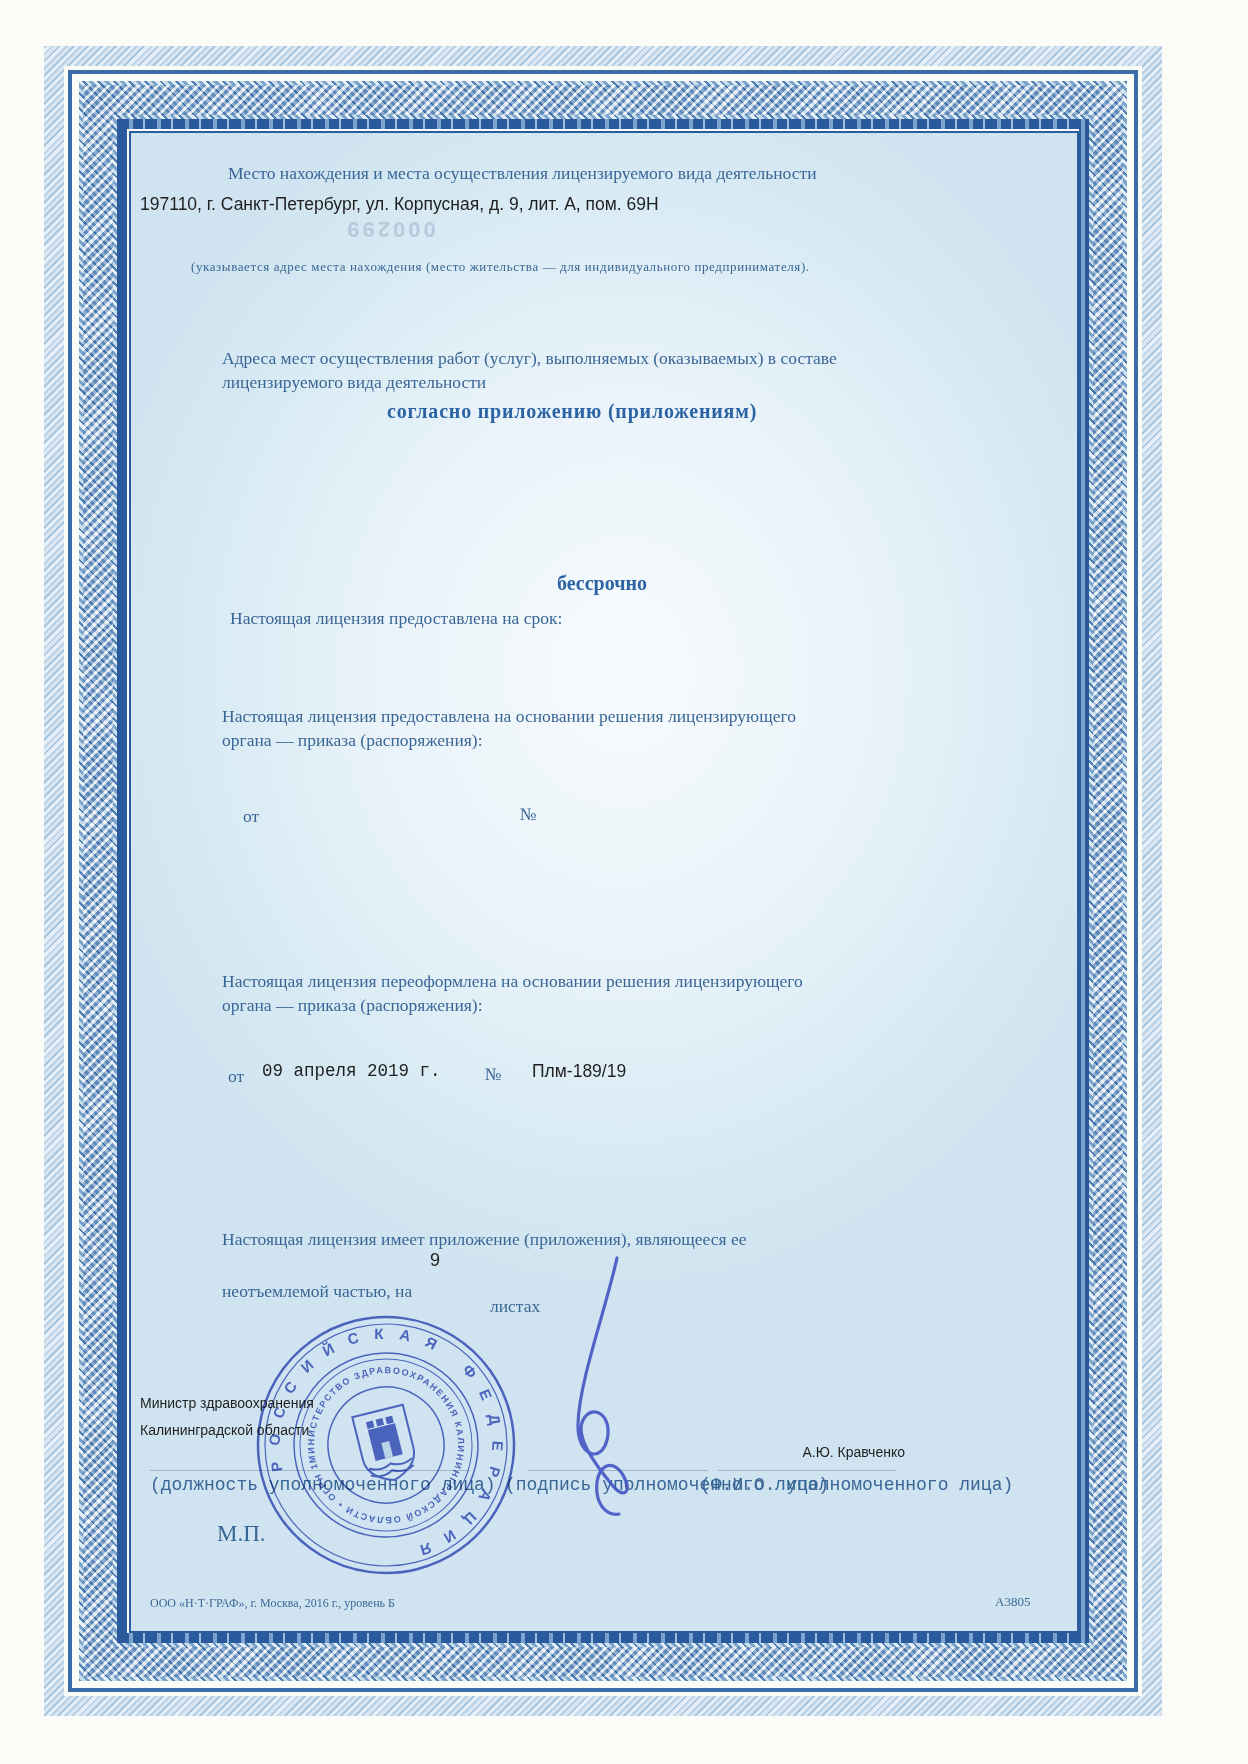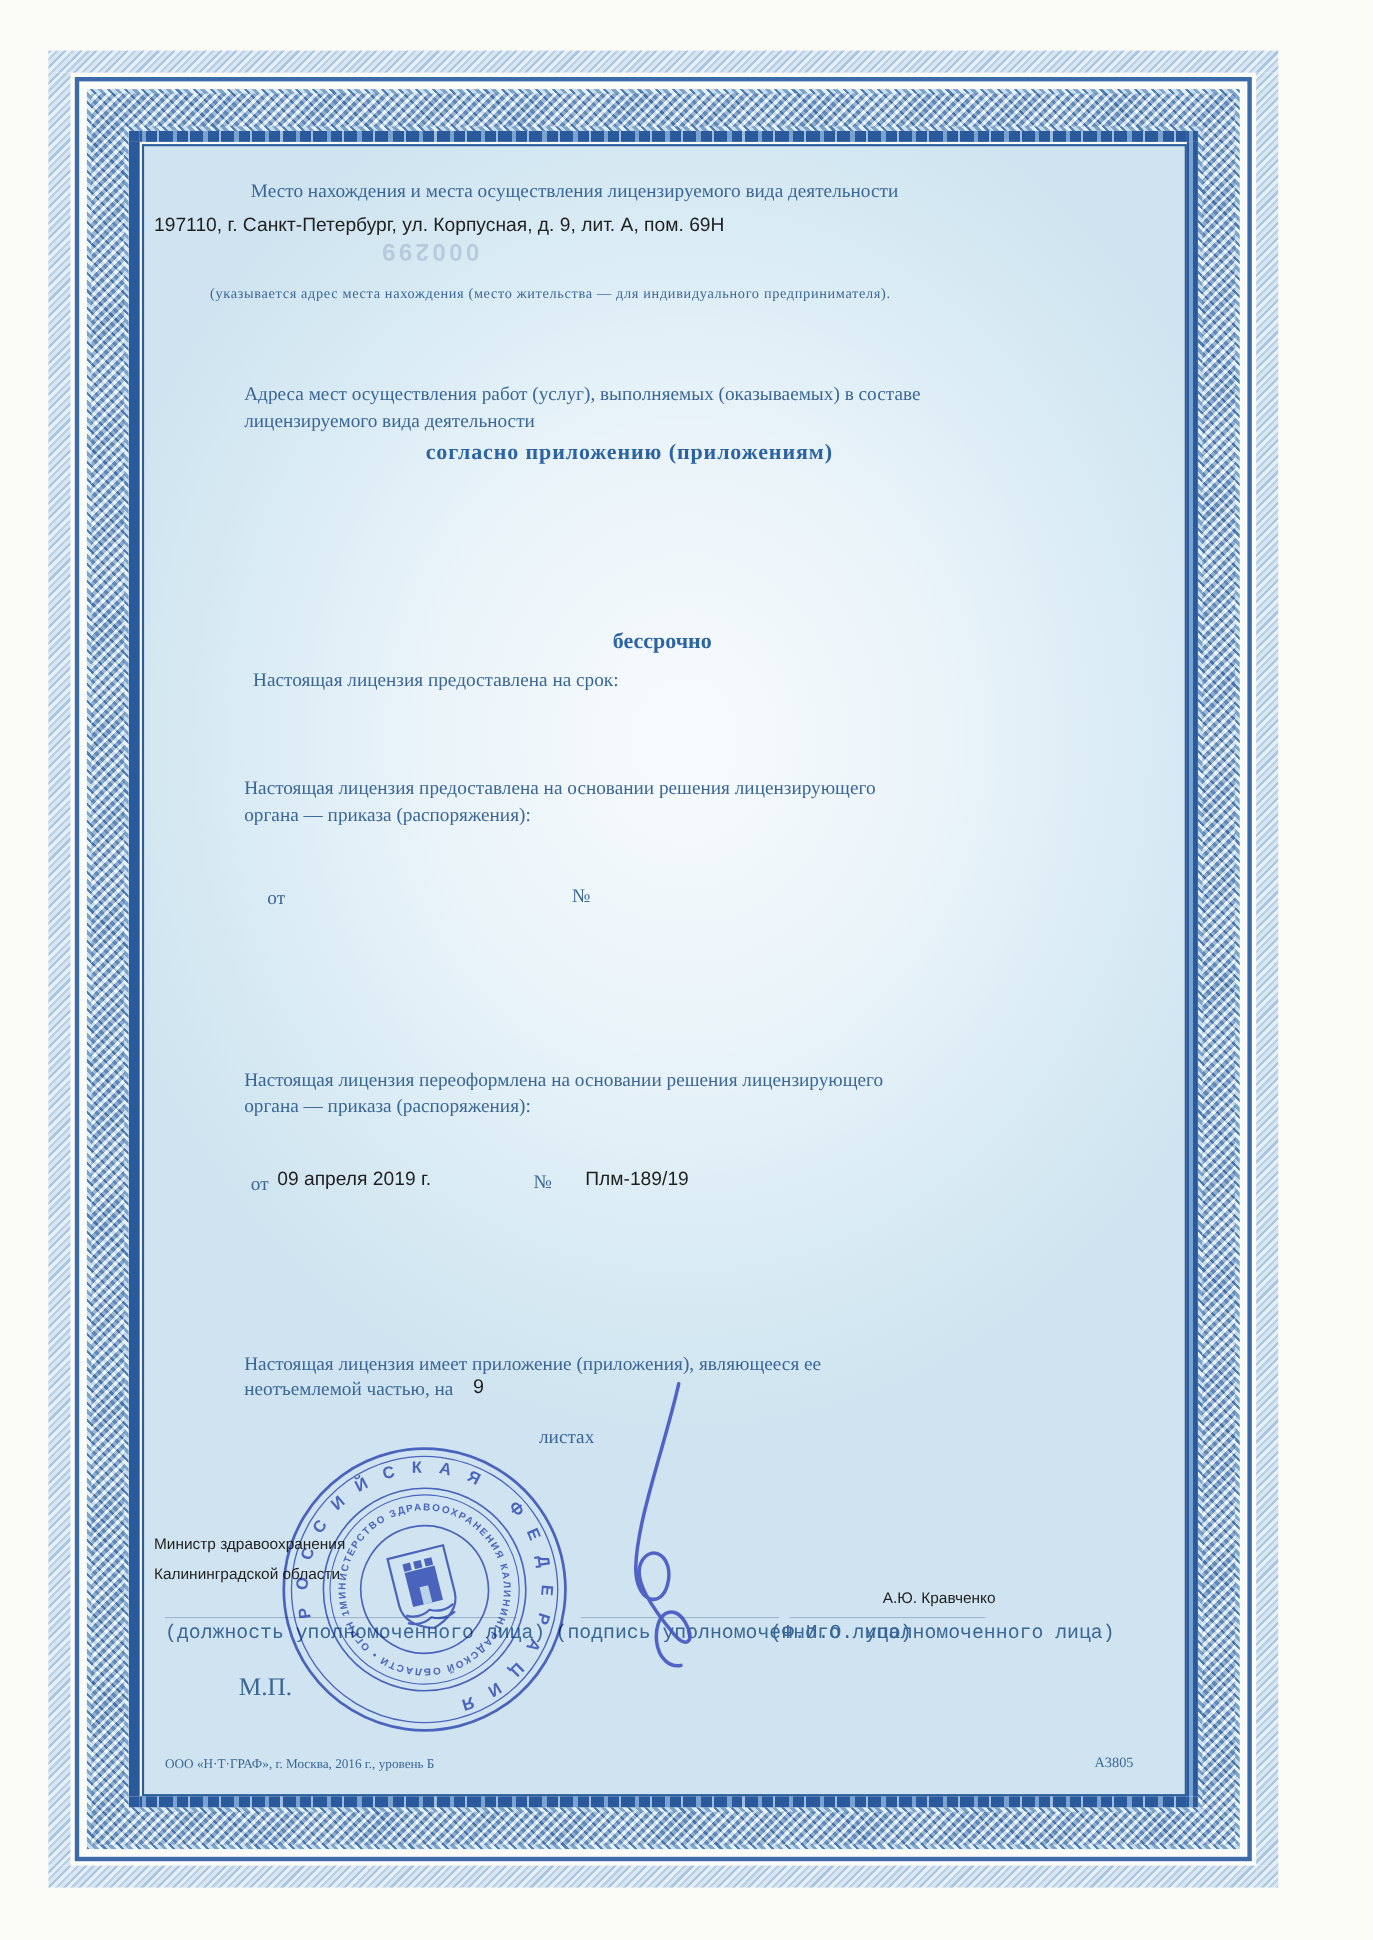--- a/index.html
+++ b/index.html
@@ -86,26 +86,26 @@
 <div class="t serif fs19 blueb" style="left:557px;top:571px;">бессрочно</div>
 
 <div class="t serif fs17" style="left:222px;top:706px;">Настоящая лицензия предоставлена на основании решения лицензирующего</div>
 <div class="t serif fs17" style="left:222px;top:730px;">органа — приказа (распоряжения):</div>
 <div class="t serif fs17" style="left:243px;top:806px;">от</div>
 <div class="t serif fs17" style="left:520px;top:804px;">№</div>
 
 <div class="t serif fs17" style="left:222px;top:971px;">Настоящая лицензия переоформлена на основании решения лицензирующего</div>
 <div class="t serif fs17" style="left:222px;top:995px;">органа — приказа (распоряжения):</div>
 <div class="t serif fs17" style="left:228px;top:1066px;">от</div>
-<div class="t sans fs17" style="left:252px;top:1061px;">09 апреля 2019 г.</div>
+<div class="t sans fs17" style="left:262px;top:1061px;font-family:Liberation Mono, monospace;">09 апреля 2019 г.</div>
 <div class="t serif fs17" style="left:485px;top:1064px;">№</div>
 <div class="t sans fs17" style="left:532px;top:1061px;text-align:center;">Плм-189/19</div>
 
 <div class="t serif fs17" style="left:222px;top:1229px;">Настоящая лицензия имеет приложение (приложения), являющееся ее</div>
-<div class="t serif fs17" style="left:222px;top:1252px;">неотъемлемой частью, на</div>
+<div class="t serif fs17" style="left:222px;top:1281px;">неотъемлемой частью, на</div>
 <div class="t sans" style="left:430px;top:1249px;font-size:18px;">9</div>
 <div class="t serif fs17" style="left:490px;top:1252px;margin-top:44px;">листах</div>
 
 <div class="t sans fs21" style="left:140px;top:1395px;">Министр здравоохранения</div>
 <div class="t sans fs21" style="left:140px;top:1422px;">Калининградской области</div>
 <div class="t sans fs21 right" style="left:690px;top:1444px;width:215px;">А.Ю. Кравченко</div>
 
 <div class="rule" style="left:150px;top:1470px;width:320px;"></div>
 <div class="rule" style="left:528px;top:1470px;width:180px;"></div>
 <div class="rule" style="left:718px;top:1470px;width:178px;"></div>

